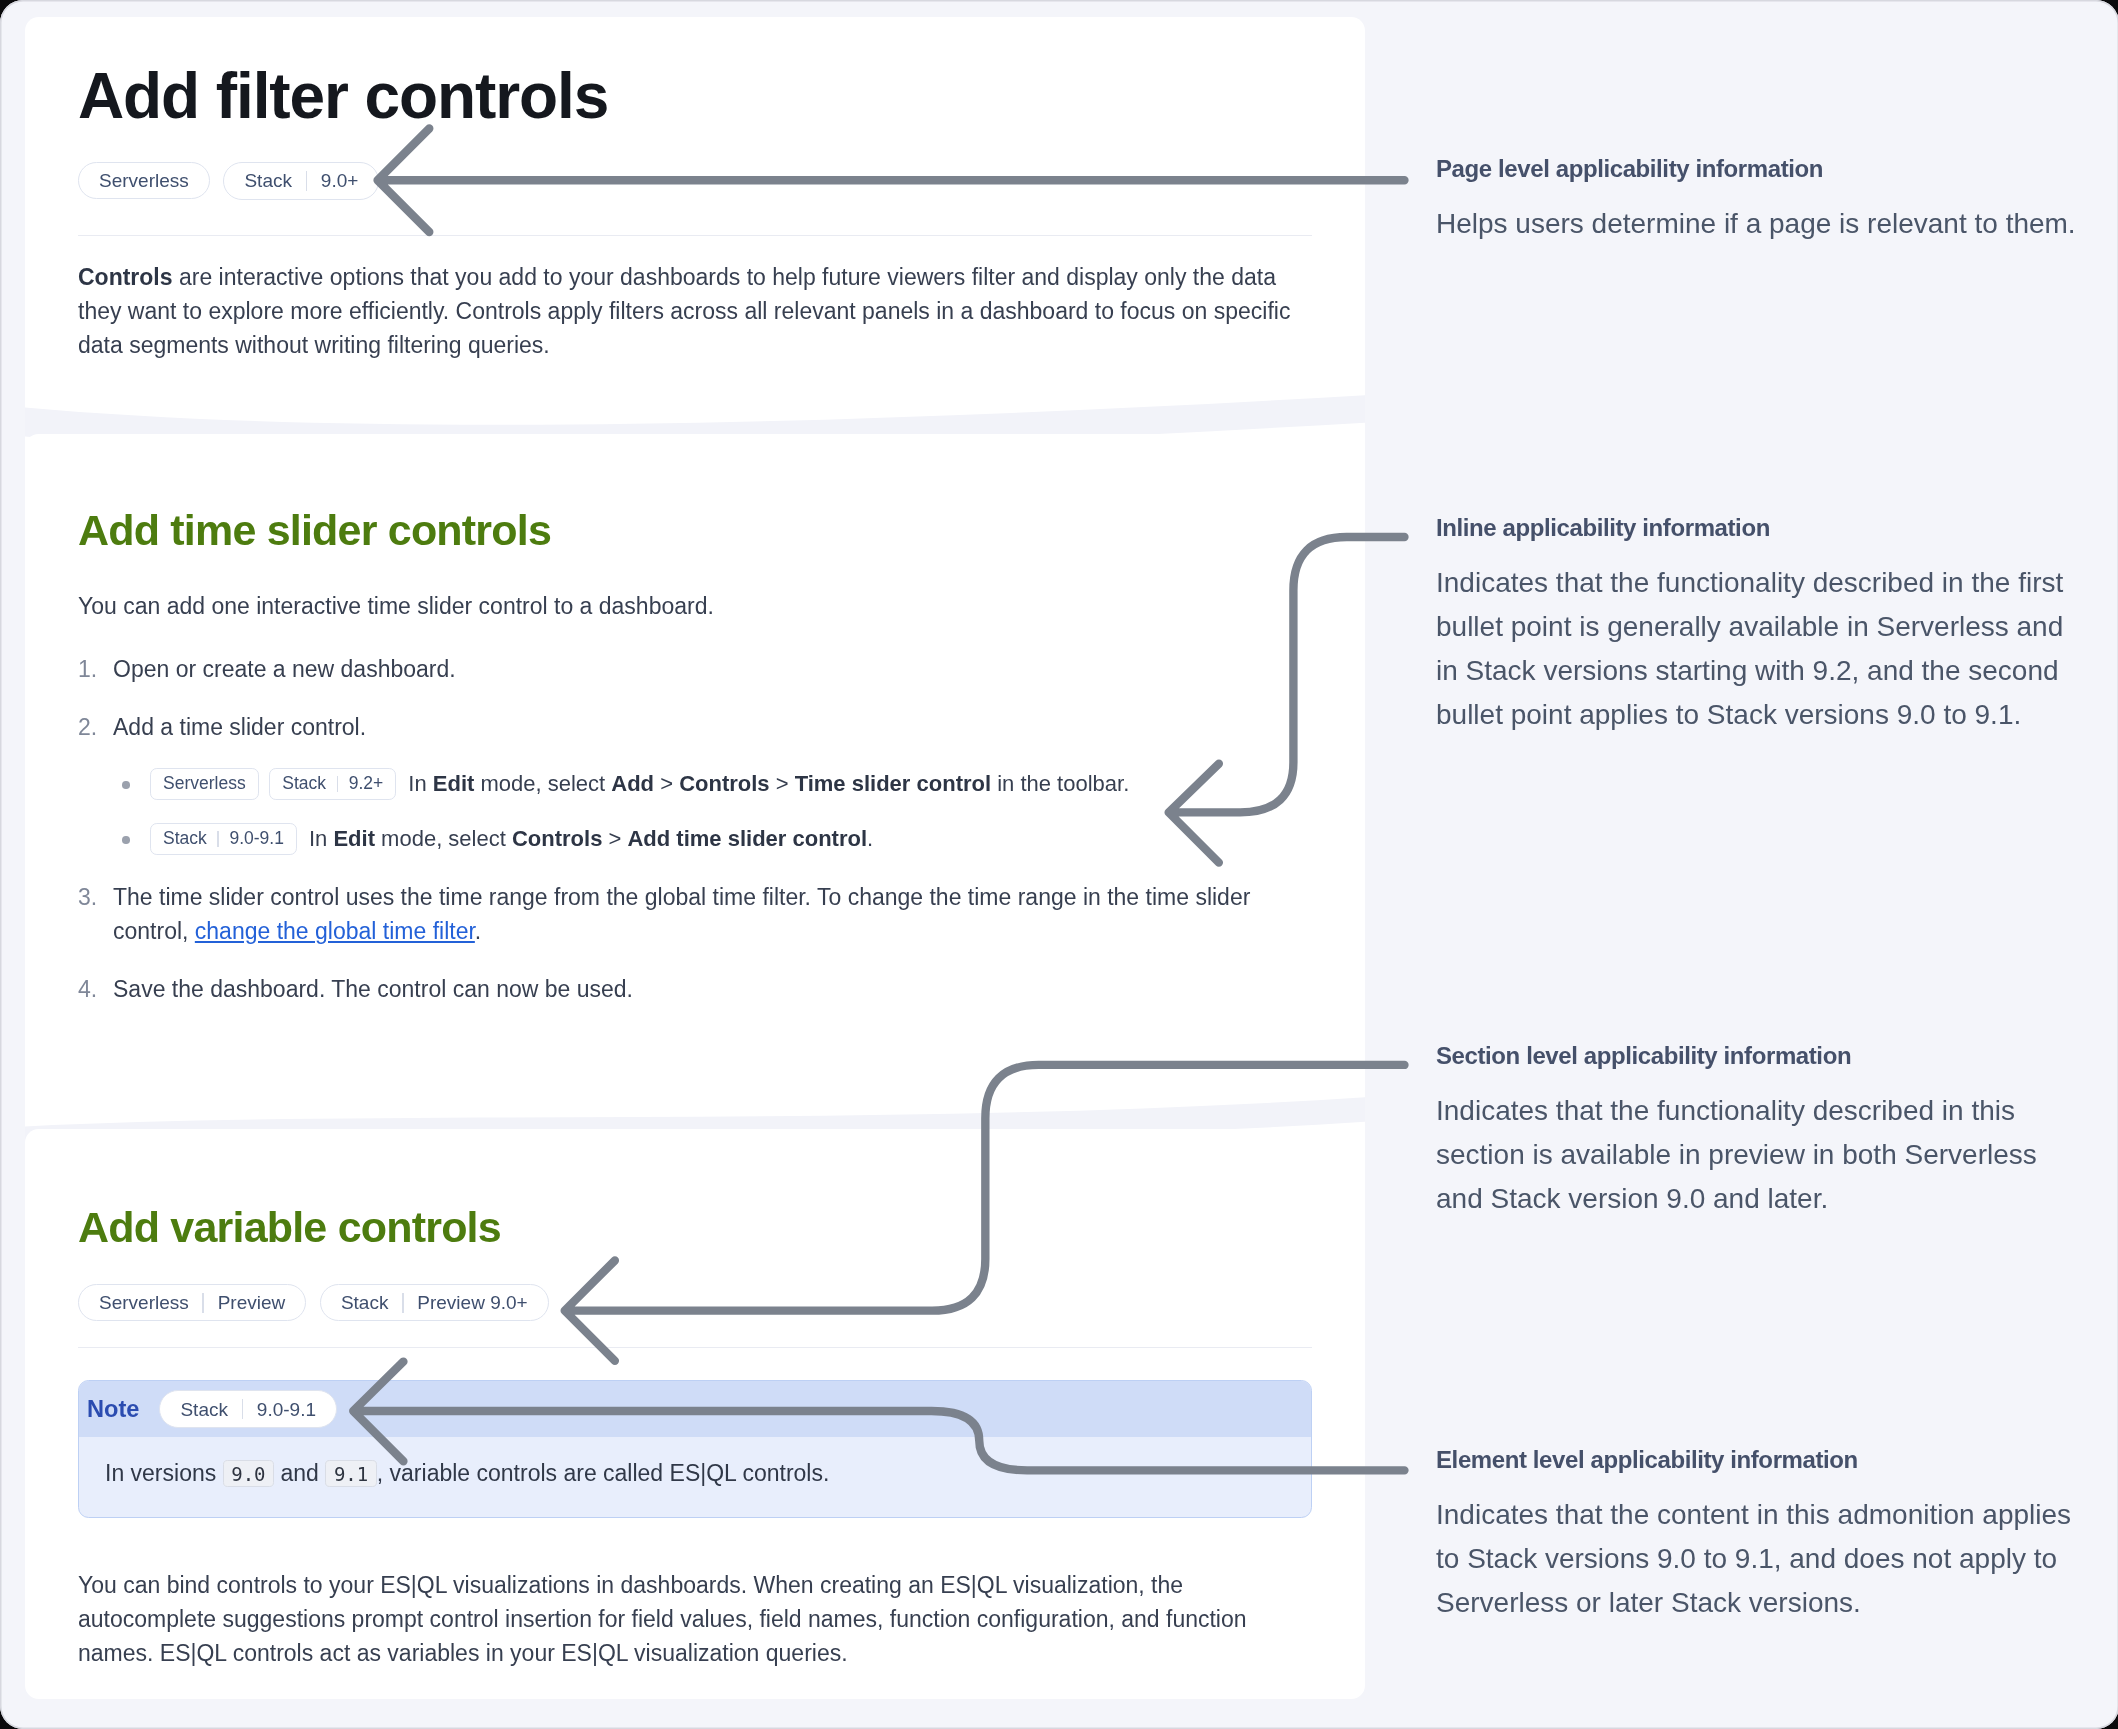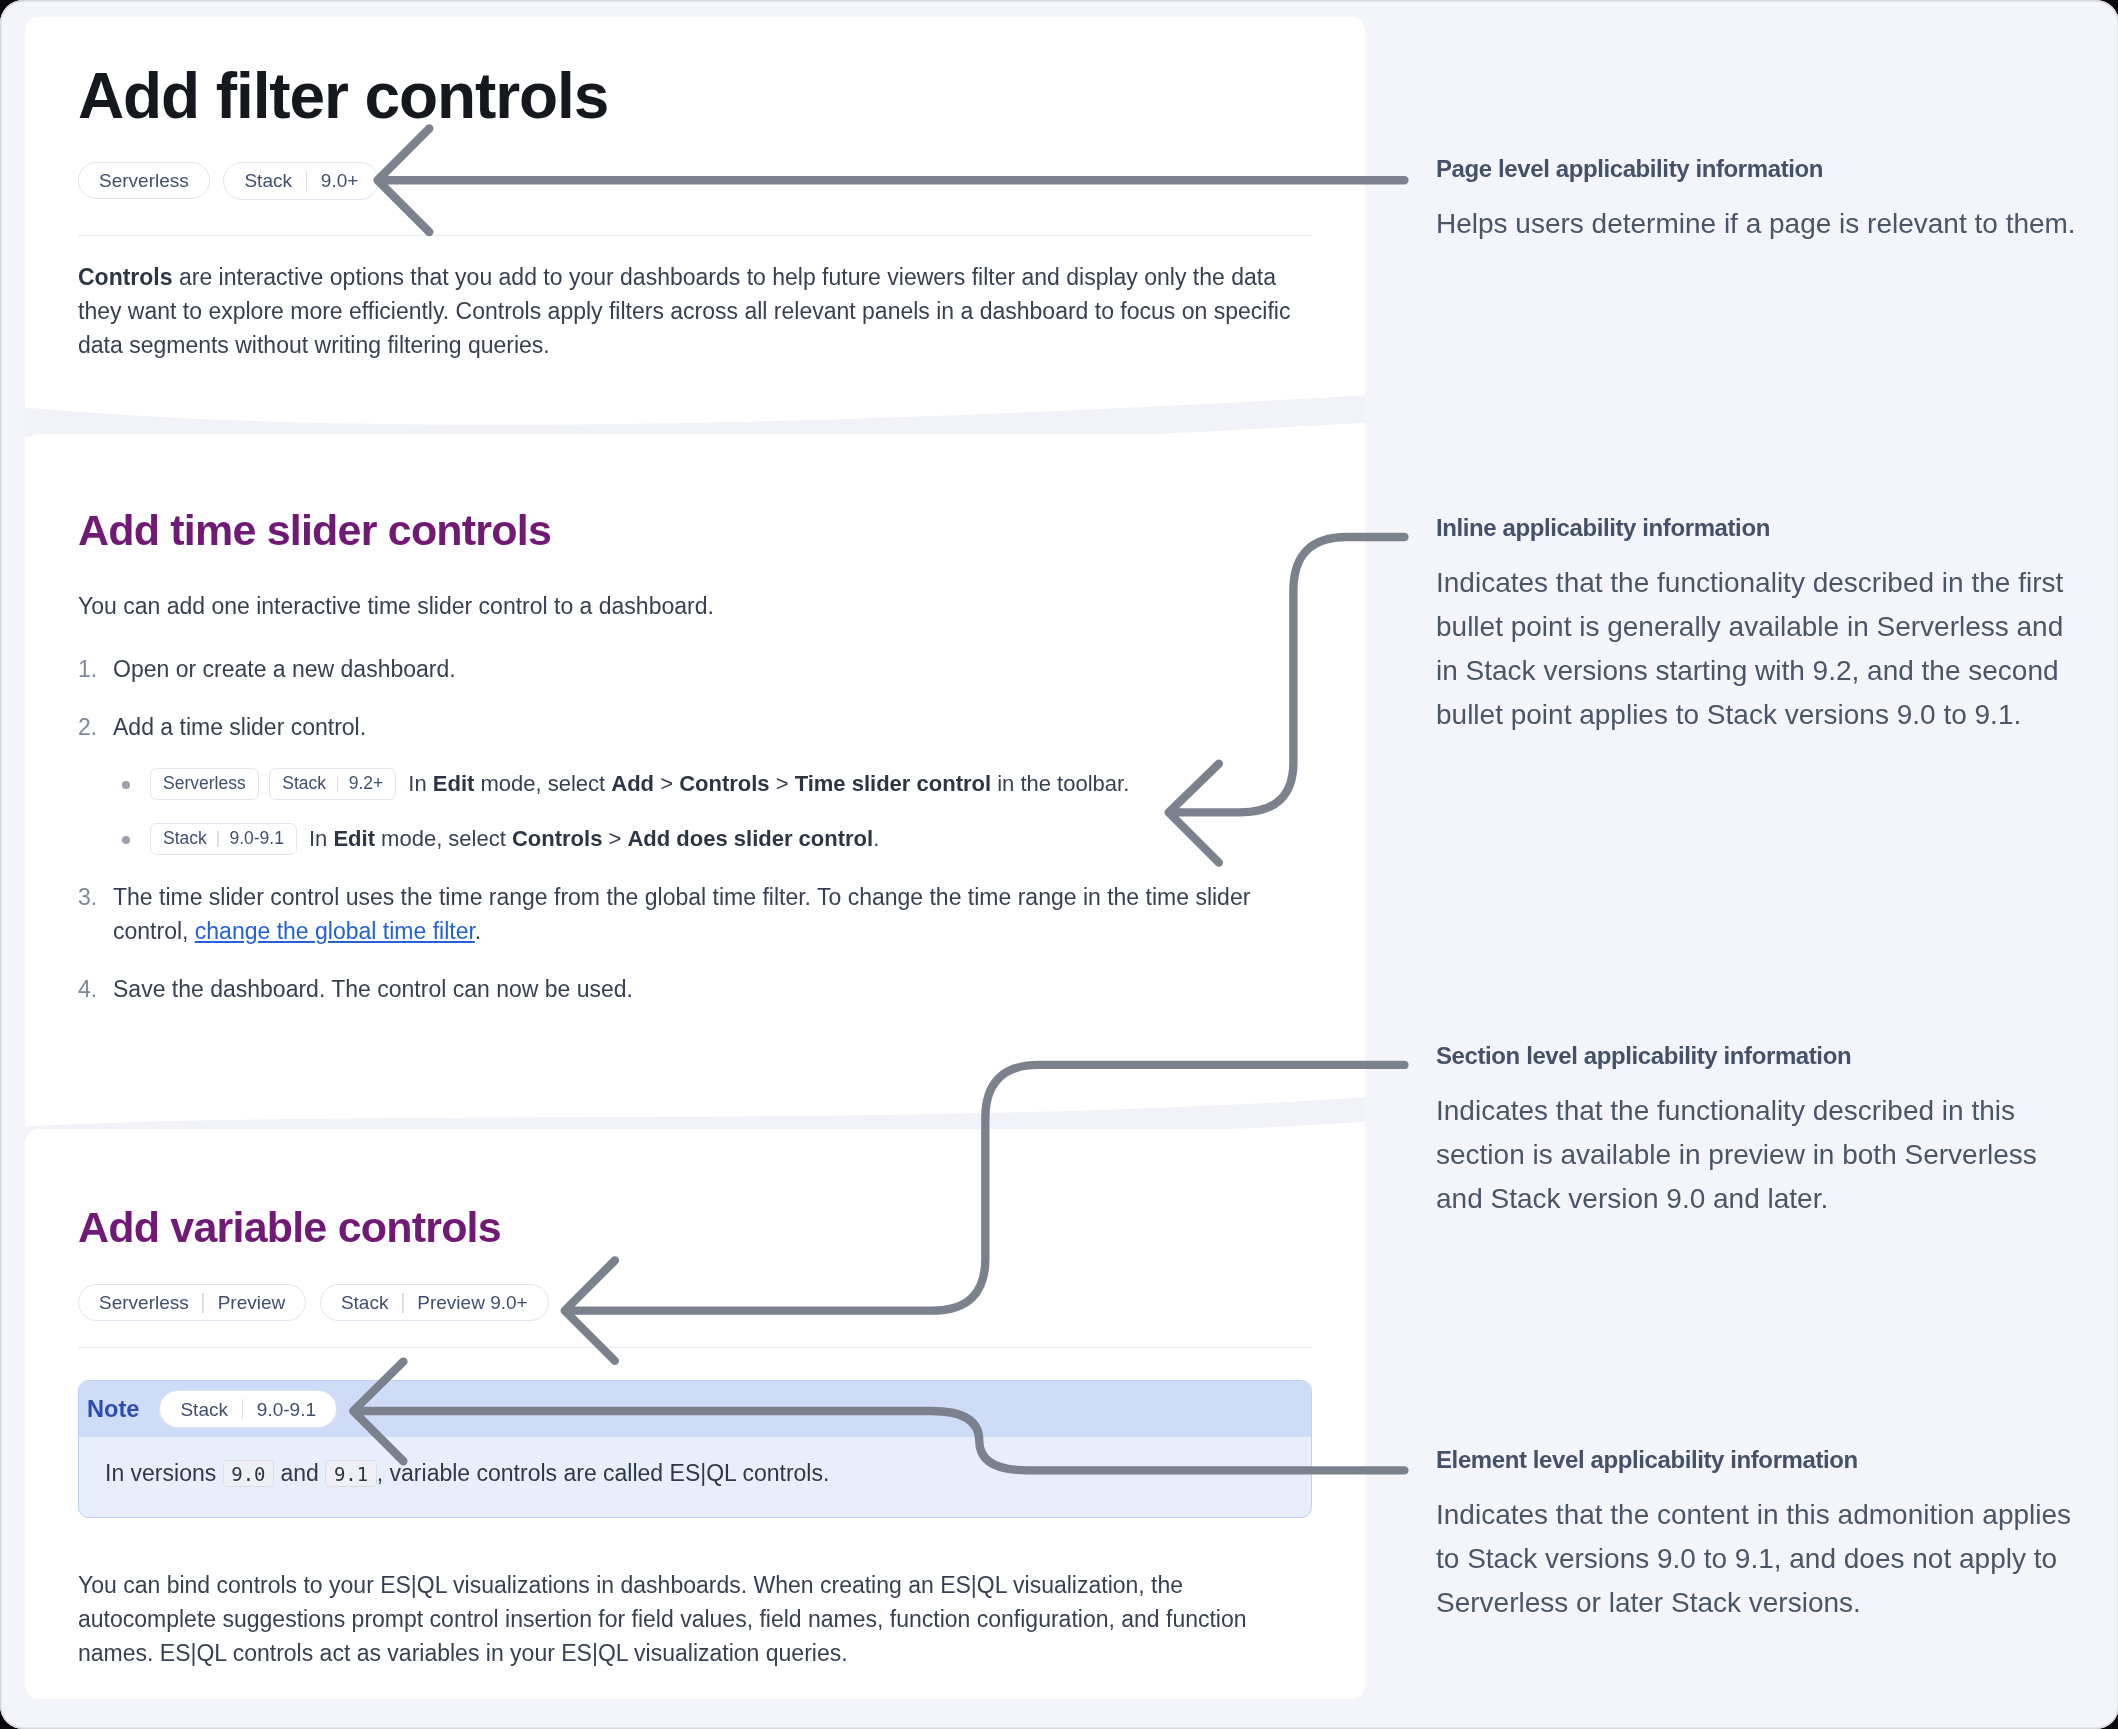--- a/index.html
+++ b/index.html
@@ -11,21 +11,21 @@
   }
   
   .card{position:absolute;left:25px;width:1340px;background:#ffffff;border-radius:13.7px;}
   .card1{top:16.7px;height:389px;padding:0;}
   .card2{top:434px;height:667px;}
   .card3{top:1129px;height:570px;}
   .card-inner{padding:44px 53px 0 53px;}
   .card2 .card-inner{padding-top:73px;}
   .card3 .card-inner{padding-top:75px;}
   h1.doc-title{margin:0;font-size:64px;line-height:1.12;font-weight:700;color:#15181e;letter-spacing:-1.1px;}
-  h2.doc-title{margin:0;font-size:43px;line-height:1.1;font-weight:700;color:#701a75;letter-spacing:-0.8px;}
+  h2.doc-title{margin:0;font-size:43px;line-height:1.1;font-weight:700;color:#4d7c0f;letter-spacing:-0.8px;}
   .doc-p{font-size:23px;line-height:34px;color:#373f50;margin:0;}
   .doc-p strong{font-weight:700;color:#2d3545;}
   .sep{border:none;border-top:1.5px solid #e9ebf2;margin:0;}
   
   .badges{display:flex;gap:13.7px;align-items:flex-start;}
   .badge{display:inline-flex;align-items:center;background:#ffffff;border:1.5px solid #dfe4ef;
          border-radius:760px;padding:7.6px 20px;color:#3f4f6e;font-size:19px;line-height:1;white-space:nowrap;}
   .badge .badge-div{width:1.5px;height:20px;background:#d9dee9;margin:0 13.7px;}
   .badges.square{display:inline-flex;vertical-align:middle;gap:10.6px;margin-right:12px;position:relative;top:-1.5px;}
   .badges.square .badge{border-radius:6.8px;padding:6px 12px;font-size:17.5px;border-width:1.5px;}
@@ -116,21 +116,21 @@
                     </span>
                   </span><span><span>In </span><strong>Edit</strong><span> mode, select </span><strong>Add</strong><span> &gt; </span><strong>Controls</strong><span> &gt; </span><strong>Time slider control</strong><span> in the toolbar.</span></span>
               </span>
               <span class="bullet">
                 <span class="badges square">
                     <span class="badge">
                       <span class="badge-part">Stack</span>
                       <span class="badge-div"></span>
                       <span class="badge-part">9.0-9.1</span>
                     </span>
-                  </span><span><span>In </span><strong>Edit</strong><span> mode, select </span><strong>Controls</strong><span> &gt; </span><strong>Add does slider control</strong><span>.</span></span>
+                  </span><span><span>In </span><strong>Edit</strong><span> mode, select </span><strong>Controls</strong><span> &gt; </span><strong>Add time slider control</strong><span>.</span></span>
               </span>
             </span>
           </span>
         </div>
 
         <div class="step">
           <span class="step-num">3.</span>
           <span class="step-body"><span>The time slider control uses the time range from the global time filter. To change the time range in the time slider control, </span><a href="#" class="t-link">change the global time filter</a><span>.</span></span>
         </div>
 

